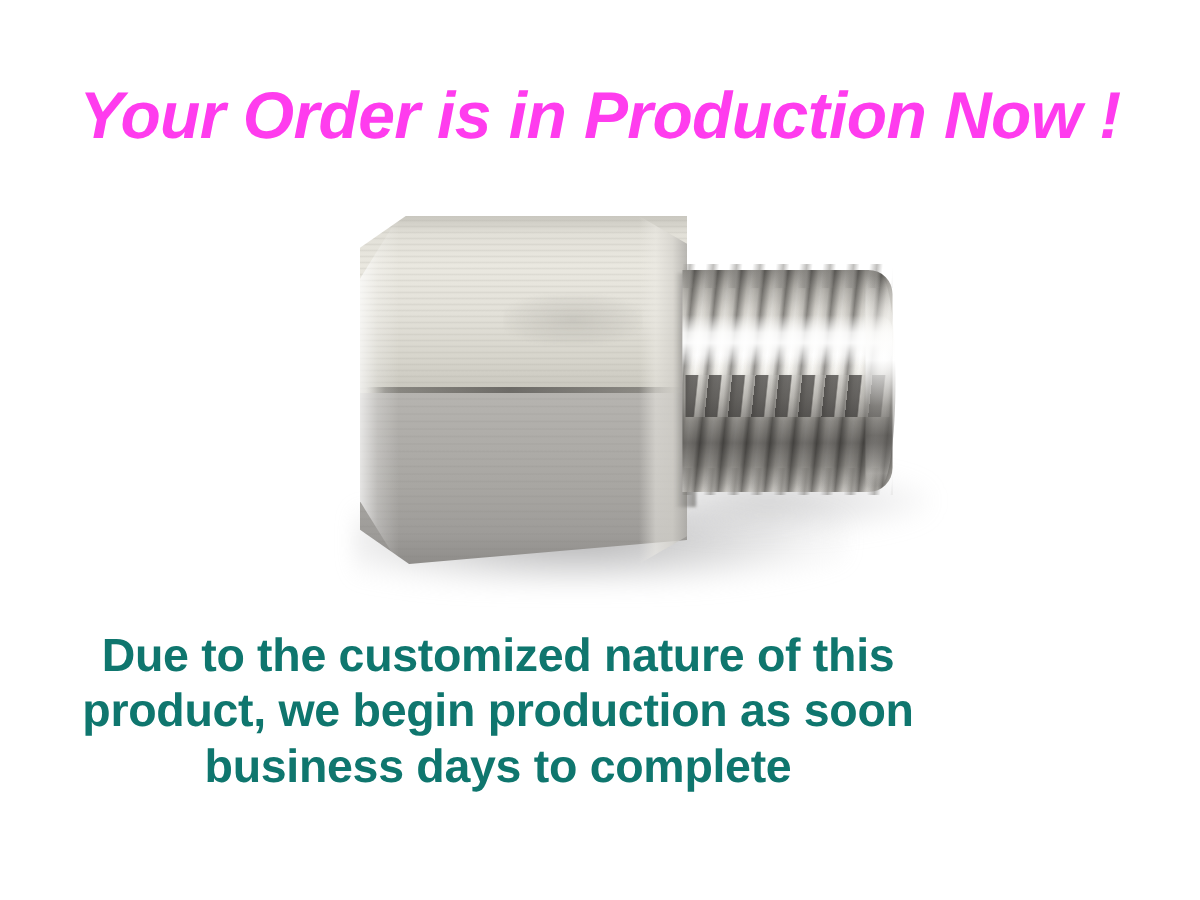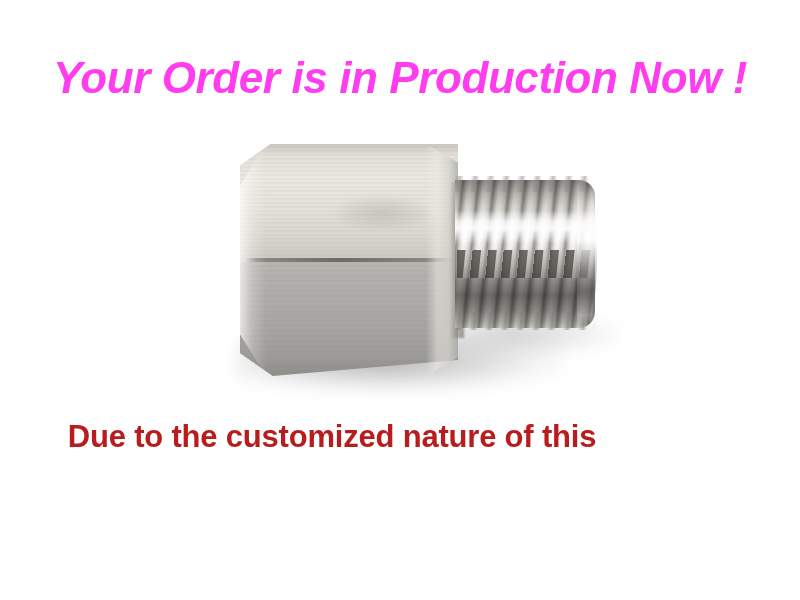--- a/index.html
+++ b/index.html
@@ -307,21 +307,21 @@
   
   .body-copy {
     position: absolute;
     left: 0;
     top: 418px;
     width: 664px;
     text-align: center;
     font-size: 31px;
     line-height: 37px;
     font-weight: bold;
-    color: #b91c1c;
+    color: #0f766e;
     letter-spacing: -0.2px;
   }
   .body-copy .line {
     display: block;
     white-space: nowrap;
   }
 </style>
 </head>
 <body>
 
@@ -351,15 +351,17 @@
       <div class="thread-crest-bottom"></div>
       <div class="thread-specular"></div>
       <div class="thread-roots"></div>
       <div class="thread-end-cap"></div>
     </div>
 
   </div>
 
   <div class="body-copy">
     <span class="line">Due to the customized nature of this</span>
+    <span class="line">product, we begin production as soon</span>
+    <span class="line">business days to complete</span>
   </div>
 
 </div>
 
 </body></html>

